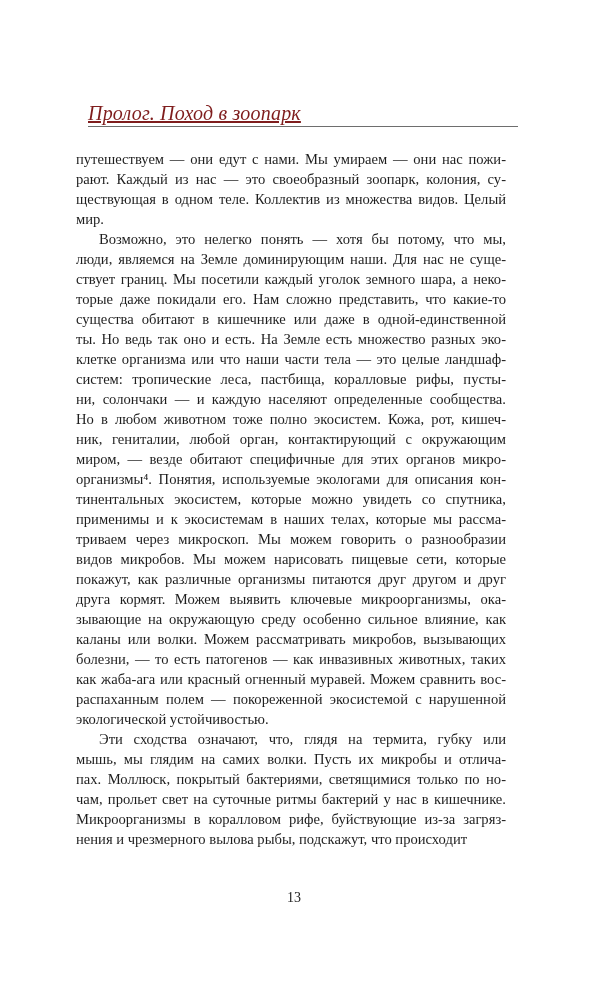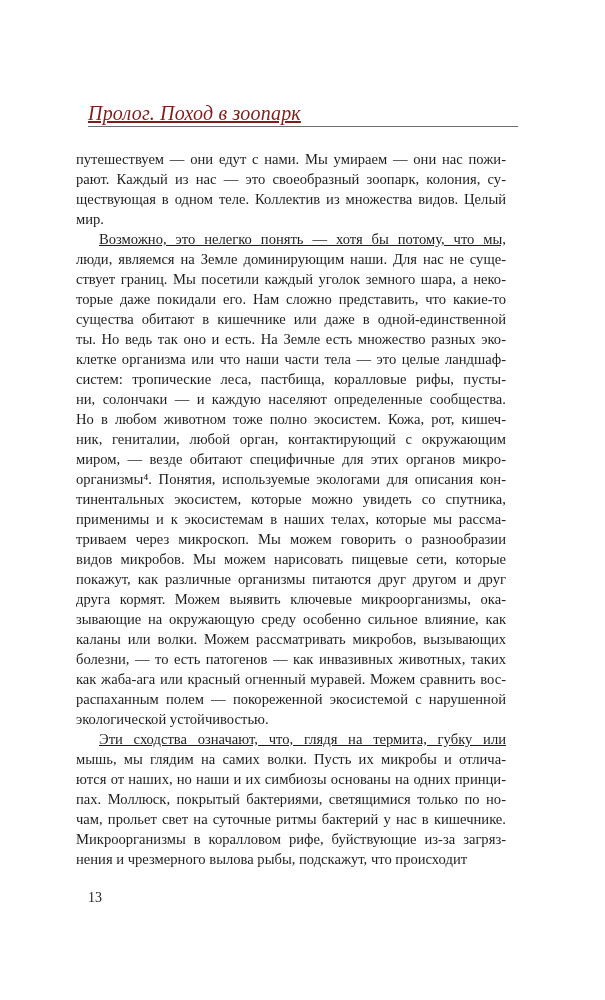--- a/index.html
+++ b/index.html
@@ -46,28 +46,28 @@
     font-size: 14.6px;
     line-height: 20px;
     height: 20px;
     white-space: nowrap;
     overflow: hidden;
     text-align: justify;
     text-align-last: justify;
     color: #1e1e1e;
   }
   .line.last { text-align-last: left; }
-  .line.indent { text-indent: 23px; text-decoration: underline; }
+  .line.indent { text-indent: 23px; }
 
   .page-number {
     position: absolute;
-    left: 88px;
+    left: 79px;
     top: 890px;
     width: 430px;
-    text-align: left;
+    text-align: center;
     font-size: 14px;
     color: #222;
   }
 </style>
 </head>
 <body>
 
 <div class="page">
 
   <div class="running-head">
@@ -105,21 +105,20 @@
         <div class="line">зывающие на окружающую среду особенно сильное влияние, как</div>
         <div class="line">каланы или волки. Можем рассматривать микробов, вызывающих</div>
         <div class="line">болезни, — то есть патогенов — как инвазивных животных, таких</div>
         <div class="line">как жаба-ага или красный огненный муравей. Можем сравнить вос-</div>
         <div class="line">распаханным полем — покореженной экосистемой с нарушенной</div>
         <div class="line last">экологической устойчивостью.</div>
       </div>
       <div class="paragraph">
         <div class="line indent">Эти сходства означают, что, глядя на термита, губку или</div>
         <div class="line">мышь, мы глядим на самих волки. Пусть их микробы и отлича-</div>
-        <div class="line">ются от наших, но наши и их симбиозы основаны на одних принци-</div>
         <div class="line">пах. Моллюск, покрытый бактериями, светящимися только по но-</div>
         <div class="line">чам, прольет свет на суточные ритмы бактерий у нас в кишечнике.</div>
         <div class="line">Микроорганизмы в коралловом рифе, буйствующие из-за загряз-</div>
         <div class="line last">нения и чрезмерного вылова рыбы, подскажут, что происходит</div>
       </div>
     </div>
 
   <div class="page-number">13</div>
 
 </div>

